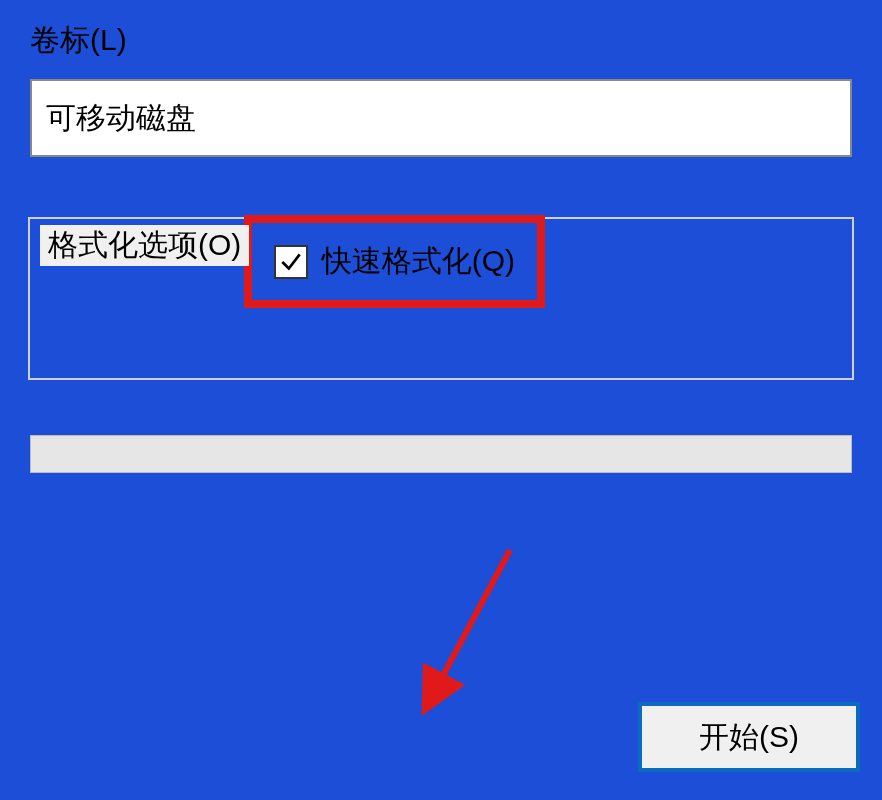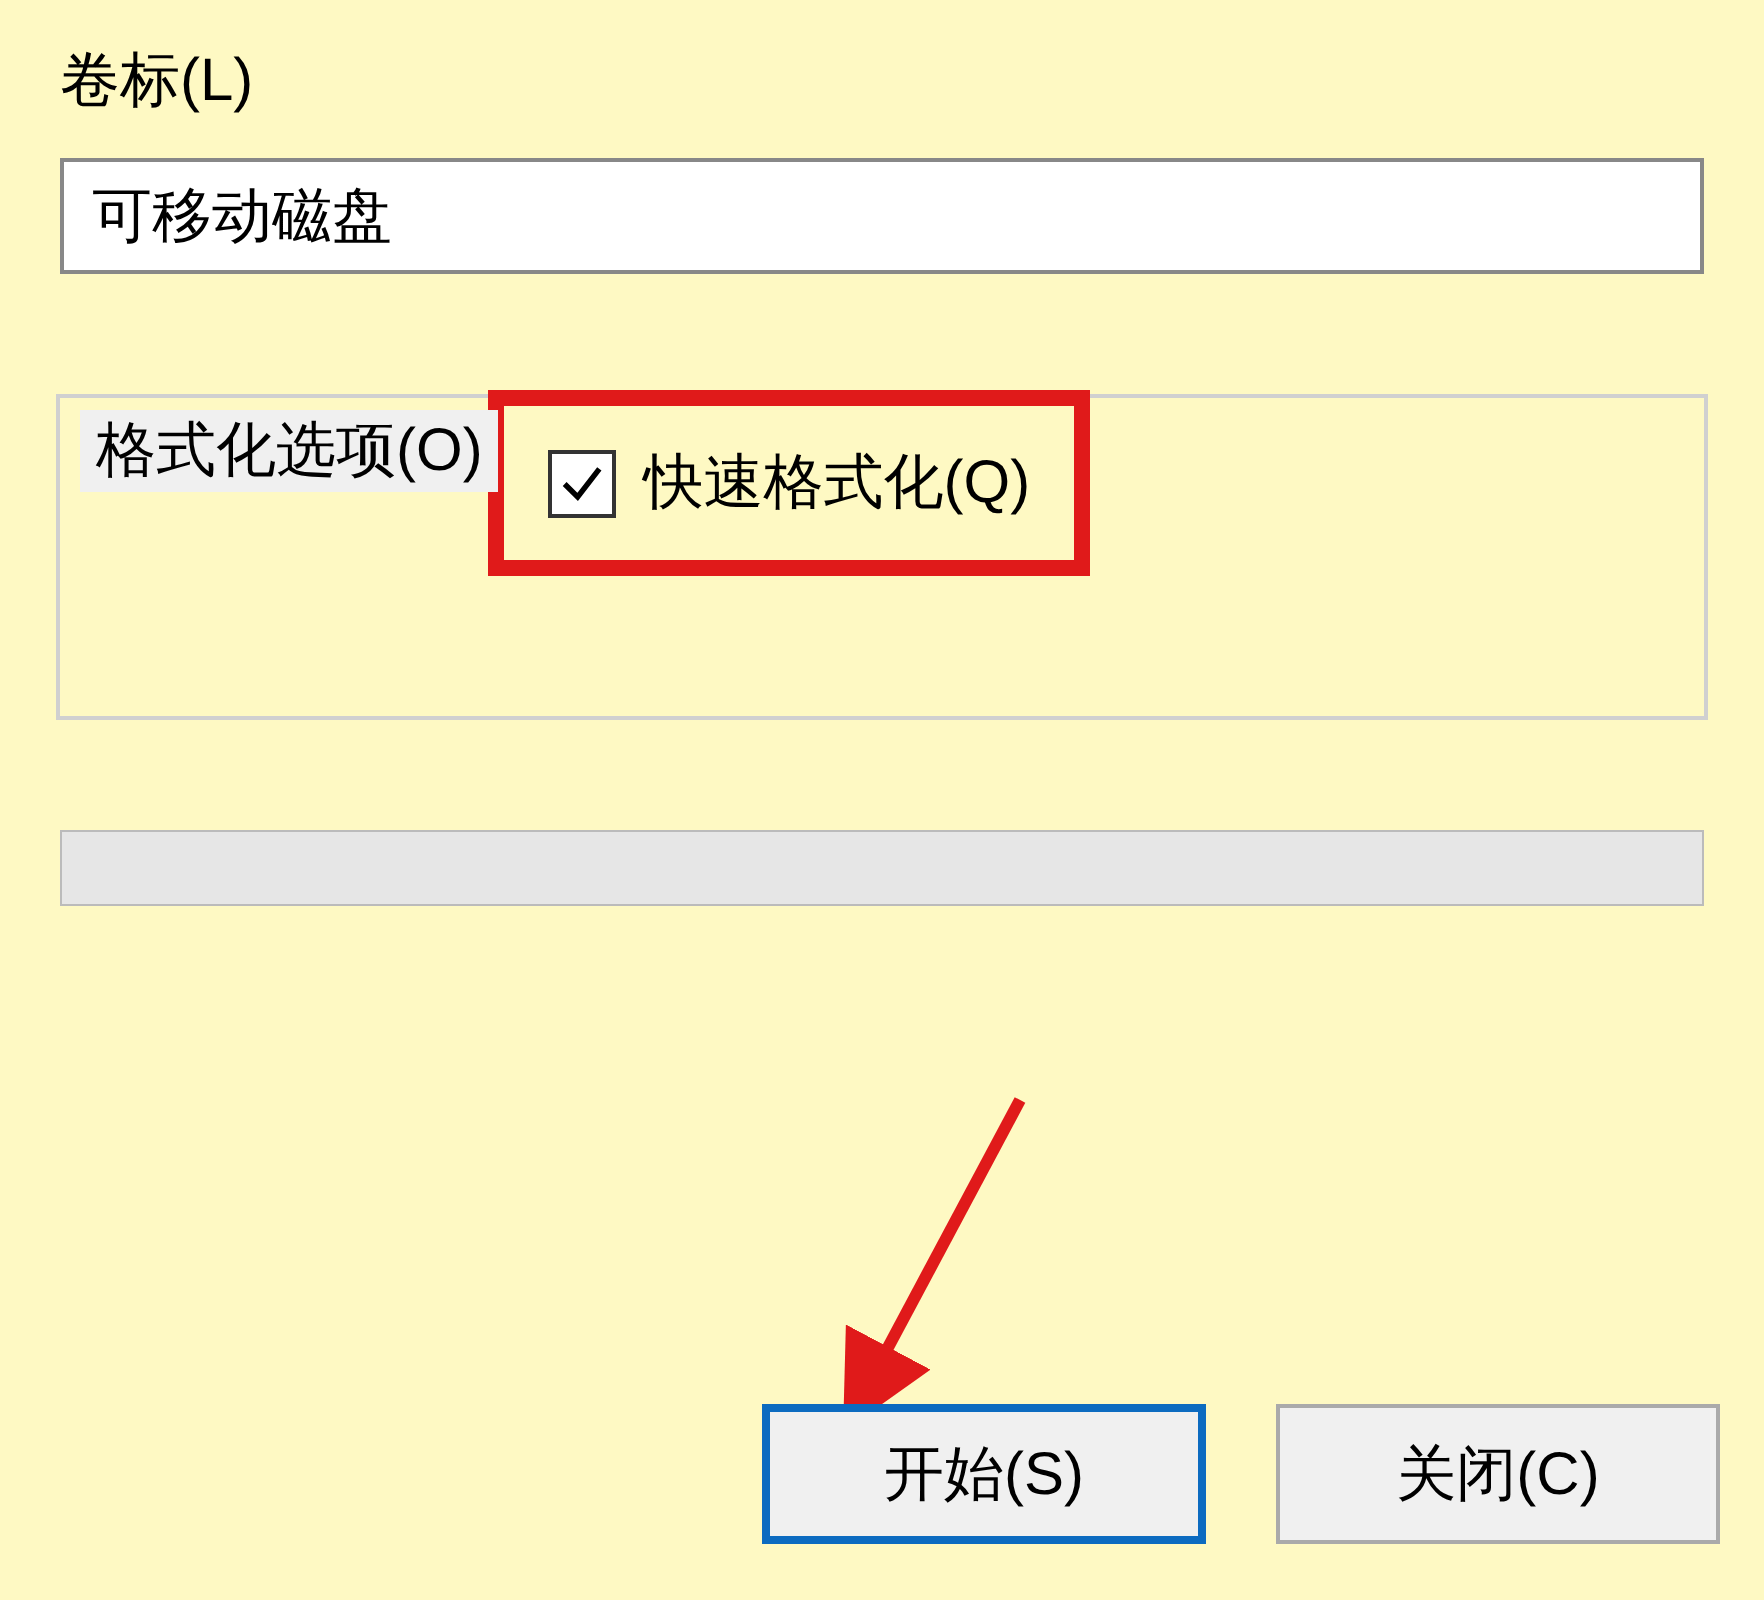--- a/index.html
+++ b/index.html
@@ -7,36 +7,36 @@
       margin: 0;
       padding: 0;
       font-family: "Microsoft YaHei", "SimHei", sans-serif;
       background: #f0f0f0;
       width: 882px;
       height: 800px;
       position: relative;
       overflow: hidden;
     }
     .dialog {
-      background: #fef9c3;
+      background: #1d4ed8;
       padding: 20px;
       width: 100%;
       height: 100%;
       position: relative;
     }
     .label-text {
       font-size: 30px;
       color: #000;
       margin-bottom: 18px;
       margin-left: 10px;
     }
     .text-input {
       width: calc(100% - 20px);
       margin: 0 10px;
-      padding: 10px 14px;
+      padding: 20px 14px;
       font-size: 30px;
       border: 2px solid #888;
       background: #fff;
       font-family: Liberation Sans, sans-serif;
     }
     .fieldset {
       border: 2px solid #d0d0d0;
       margin: 60px 8px 0 8px;
       padding: 0 30px 70px 18px;
       position: relative;
@@ -144,16 +144,15 @@
     <defs>
       <marker id="ah" markerWidth="8" markerHeight="8" refX="5" refY="4" orient="auto">
         <path d="M0,0 L8,4 L0,8 Z" fill="#e01a1a"></path>
       </marker>
     </defs>
     <line x1="100" y1="10" x2="20" y2="160" stroke="#e01a1a" stroke-width="6" marker-end="url(#ah)"></line>
   </svg>
 
   <div class="button-row">
     <button class="btn primary">开始(S)</button>
-    <button class="btn">关闭(C)</button>
   </div>
 
 </div>
 
 </body></html>

